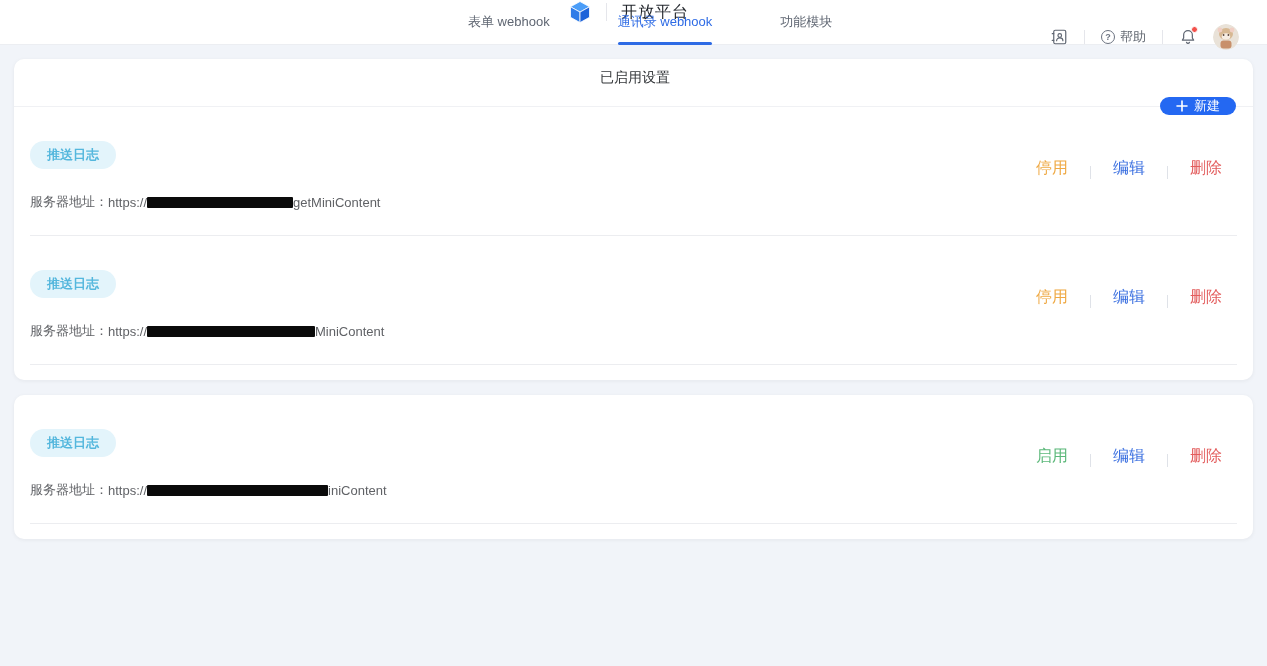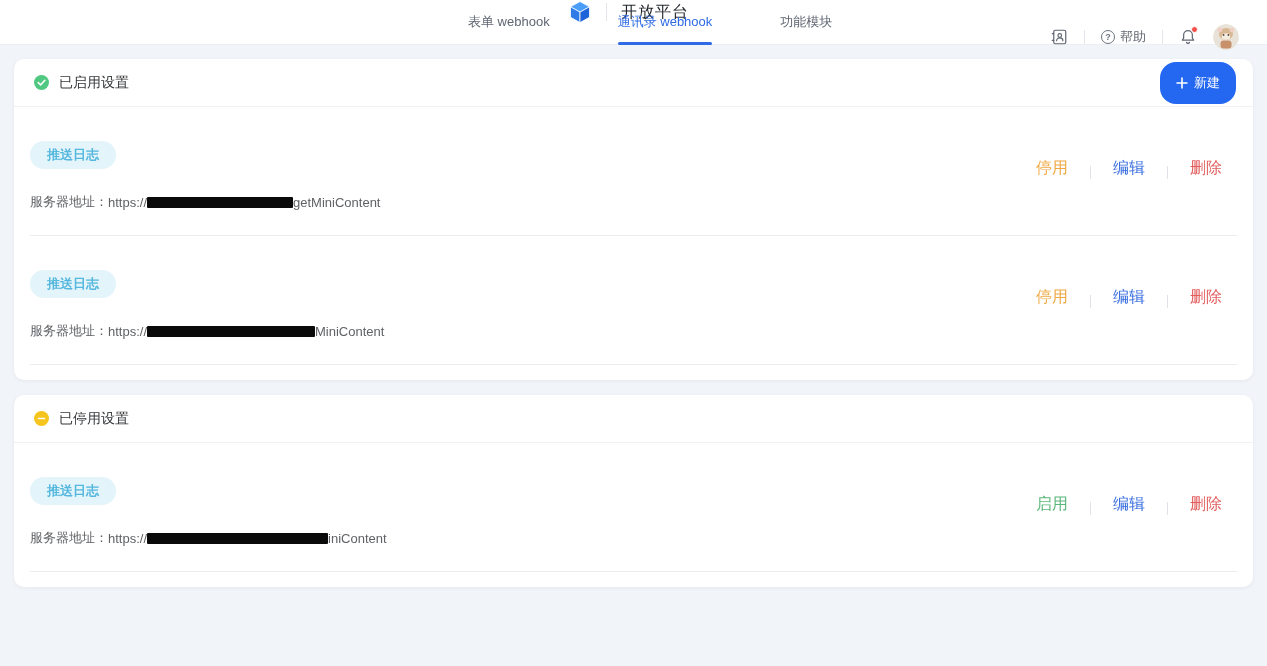--- a/index.html
+++ b/index.html
@@ -83,20 +83,21 @@
     padding-bottom: 15px;
     margin-bottom: 15px;
   }
   .card-header {
     height: 48px;
     display: flex;
     align-items: center;
     gap: 10px;
     padding: 0 17px 0 20px;
     border-bottom: 1px solid #f0f1f4;
+    flex-direction: column;
   }
   .card-title { font-size: 14px; font-weight: 500; color: #333639; }
   .status-ic { width: 15px; height: 15px; display: block; }
 
   .btn-create {
     margin-left: auto;
     height: 42px;
     border: none;
     border-radius: 16px;
     background: #2468f2;
@@ -251,27 +252,20 @@
         <span>服务器地址：</span>
         <span>https://</span>
         <span class="redaction" style="width: 168px;"></span>
         <span>MiniContent</span>
       </div>
       <div class="row-divider"></div>
     </div>
   </section>
 
   <section class="card">
-    <div class="card-header">
-      <svg class="status-ic" viewBox="0 0 16 16">
-        <circle cx="8" cy="8" r="8" fill="#f5c51d"></circle>
-        <rect x="4" y="7.1" width="8" height="1.8" rx="0.9" fill="#ffffff"></rect>
-      </svg>
-      <span class="card-title">已停用设置</span>
-    </div>
 
     <div class="row">
       <div class="row-head">
         <span class="tag">推送日志</span>
         <span class="actions">
           <span class="action act-success">启用</span>
           <span class="action-divider"></span>
           <span class="action act-primary">编辑</span>
           <span class="action-divider"></span>
           <span class="action act-danger">删除</span>

